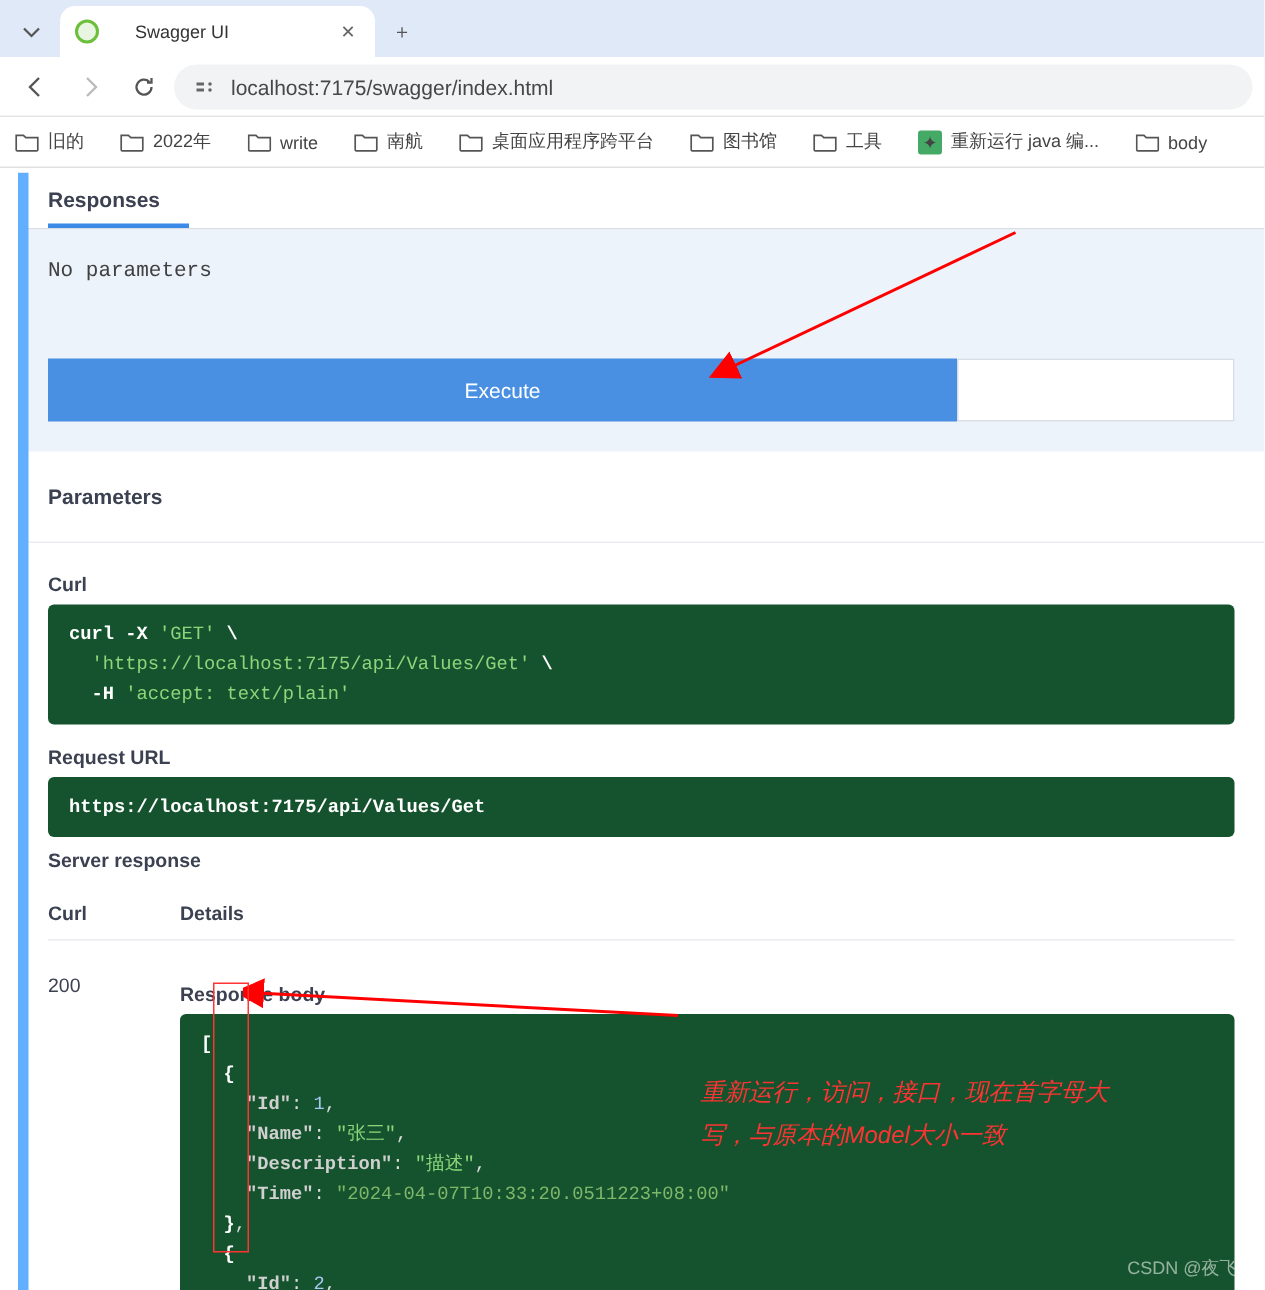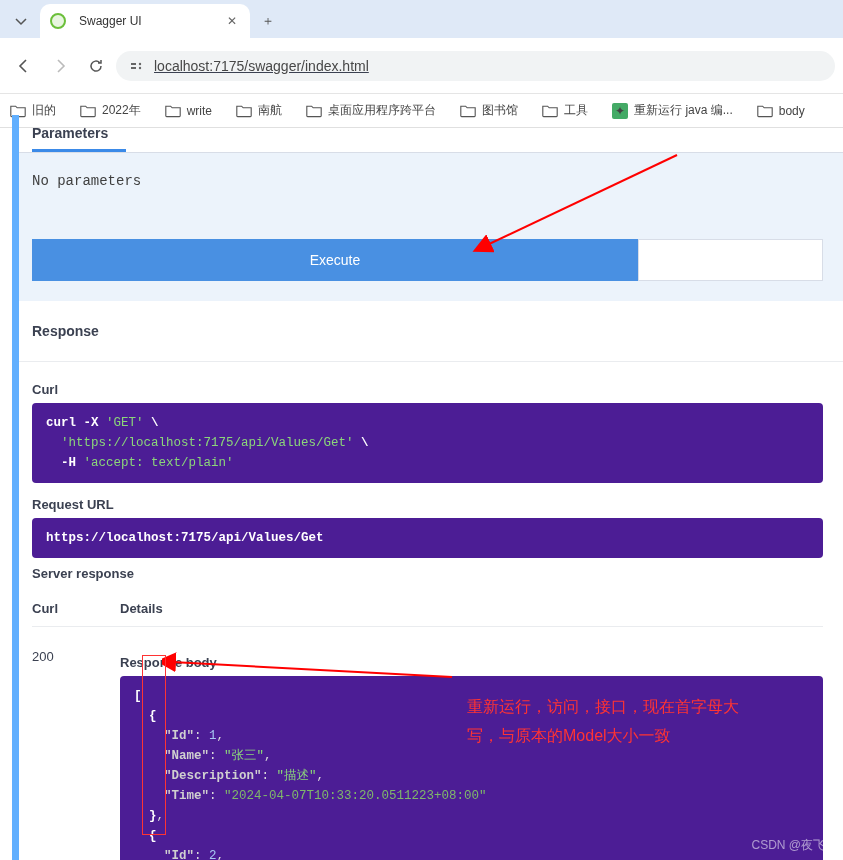--- a/index.html
+++ b/index.html
@@ -15,34 +15,34 @@
 }
 
 
 .chrome-top { background: #dfe9f7; }
 .tab-strip { display: flex; align-items: center; height: 38px; padding: 4px 6px 0 6px; gap: 4px; }
 .tab-menu {
   width: 30px; height: 28px; display: flex; align-items: center; justify-content: center;
   border-radius: 6px; cursor: pointer;
 }
 .tab {
-  display: flex; align-items: center; gap: 13px;
+  display: flex; align-items: center; gap: 24px;
   background: #fff; border-radius: 10px 10px 0 0;
   height: 34px; padding: 0 10px; min-width: 210px;
   font-size: 12px; color: #333;
 }
 .tab-favicon {
   width: 16px; height: 16px; border-radius: 50%;
   border: 2px solid #6bbf3a; background: #e8f5e0;
 }
 .tab-title { flex: 1; }
 .tab-close { width: 16px; height: 16px; display: flex; align-items: center; justify-content: center; color: #666; border-radius: 50%; cursor: pointer; }
 .tab-new { width: 28px; height: 28px; display: flex; align-items: center; justify-content: center; color: #555; cursor: pointer; }
 
-.addr-bar { display: flex; align-items: center; height: 56px; padding: 0 8px; gap: 4px; background: #fff; border-bottom: 1px solid #e5e5e5; text-decoration: underline; }
+.addr-bar { display: flex; align-items: center; height: 40px; padding: 0 8px; gap: 4px; background: #fff; border-bottom: 1px solid #e5e5e5; }
 .nav-btn { width: 32px; height: 32px; display: flex; align-items: center; justify-content: center; color: #666; border-radius: 16px; cursor: pointer; }
 .nav-btn.disabled { color: #bbb; cursor: default; }
 .url-field {
   flex: 1; height: 30px; background: #f1f3f4; border-radius: 15px;
   display: flex; align-items: center; padding: 0 12px; gap: 8px;
   font-size: 14px; color: #474747; font-family: Arial, sans-serif;
 }
 .site-icon { width: 18px; height: 18px; display: flex; align-items: center; justify-content: center; color: #666; }
 
 .bookmarks {
@@ -73,21 +73,21 @@
 .btn-clear {
   width: 185px; height: 42px; background: #fff; border: 1px solid #d8dde7; cursor: pointer;
 }
 
 .responses-header { padding: 22px 20px 22px 20px; font-size: 14px; font-weight: 700; border-bottom: 1px solid #eaecef; }
 
 .resp-body { padding: 14px 20px 20px 20px; }
 .small-label { font-size: 13px; font-weight: 700; margin: 6px 0; color: #3b4151; }
 
 .code-block {
-  background: #4c1d95; color: #ddd; border-radius: 4px;
+  background: #14532d; color: #ddd; border-radius: 4px;
   padding: 10px 14px; font-family: Consolas, "Courier New", monospace;
   font-size: 12.5px; line-height: 1.6; white-space: pre; overflow-x: hidden;
 }
 .code-white { color: #fff; font-weight: 700; }
 .code-str { color: #8bd67a; }
 .code-key { color: #d0d0d0; font-weight: 700; }
 .code-num { color: #a7c8f2; }
 .code-date { color: #7fb76a; }
 
 .tbl-head { display: flex; padding: 14px 0 10px 0; font-size: 13px; font-weight: 700; border-bottom: 1px solid #eaecef; }
@@ -202,34 +202,34 @@
         </svg>
         <span>body</span>
       </div>
     </div>
 </div>
 
 <div class="content">
   <div class="left-stripe"></div>
 
   <div class="op-section">
-    <div class="section-header">Parameters</div>
+    <div class="section-header">Responses</div>
     <div class="tabs-underline">
         <div class="active-underline"></div>
       </div>
 
     <div class="light-block">
       <div class="no-params">No parameters</div>
       <div class="exec-row">
         <button class="btn-execute">Execute</button>
         <button class="btn-clear"></button>
       </div>
     </div>
 
-    <div class="responses-header">Response</div>
+    <div class="responses-header">Parameters</div>
 
     <div class="resp-body">
       <div class="small-label">Curl</div>
       <div class="code-block"><span class="code-white">curl -X </span><span class="code-str">'GET'</span><span class="code-white"> \</span>
   <span class="code-str">'https://localhost:7175/api/Values/Get'</span><span class="code-white"> \</span>
   <span class="code-white">-H </span><span class="code-str">'accept: text/plain'</span></div>
 
       <div class="small-label" style="margin-top:14px">Request URL</div>
       <div class="code-block"><span class="code-white">https://localhost:7175/api/Values/Get</span></div>
 
@@ -276,19 +276,19 @@
     <defs>
         <marker id="ah2" markerWidth="10" markerHeight="10" refX="2" refY="5" orient="auto">
           <path d="M0,0 L10,5 L0,10 z" fill="#f00"></path>
         </marker>
       </defs>
     <line x1="290" y1="30" x2="10" y2="15" stroke="#f00" stroke-width="2" marker-end="url(#ah2)"></line>
   </svg>
 
   <div class="red-box" style="left:130px; top:540px; width:24px; height:180px;"></div>
 
-  <div class="red-note" style="left:455px; top:578px; width:360px;">
+  <div class="red-note" style="left:455px; top:600px; width:360px;font-style:italic;">
     <span>重新运行，访问，接口，现在首字母大</span><br>
     <span>写，与原本的Model大小一致</span>
   </div>
 </div>
 
 <div class="watermark">CSDN @夜飞鼠</div>
 
 </body></html>

